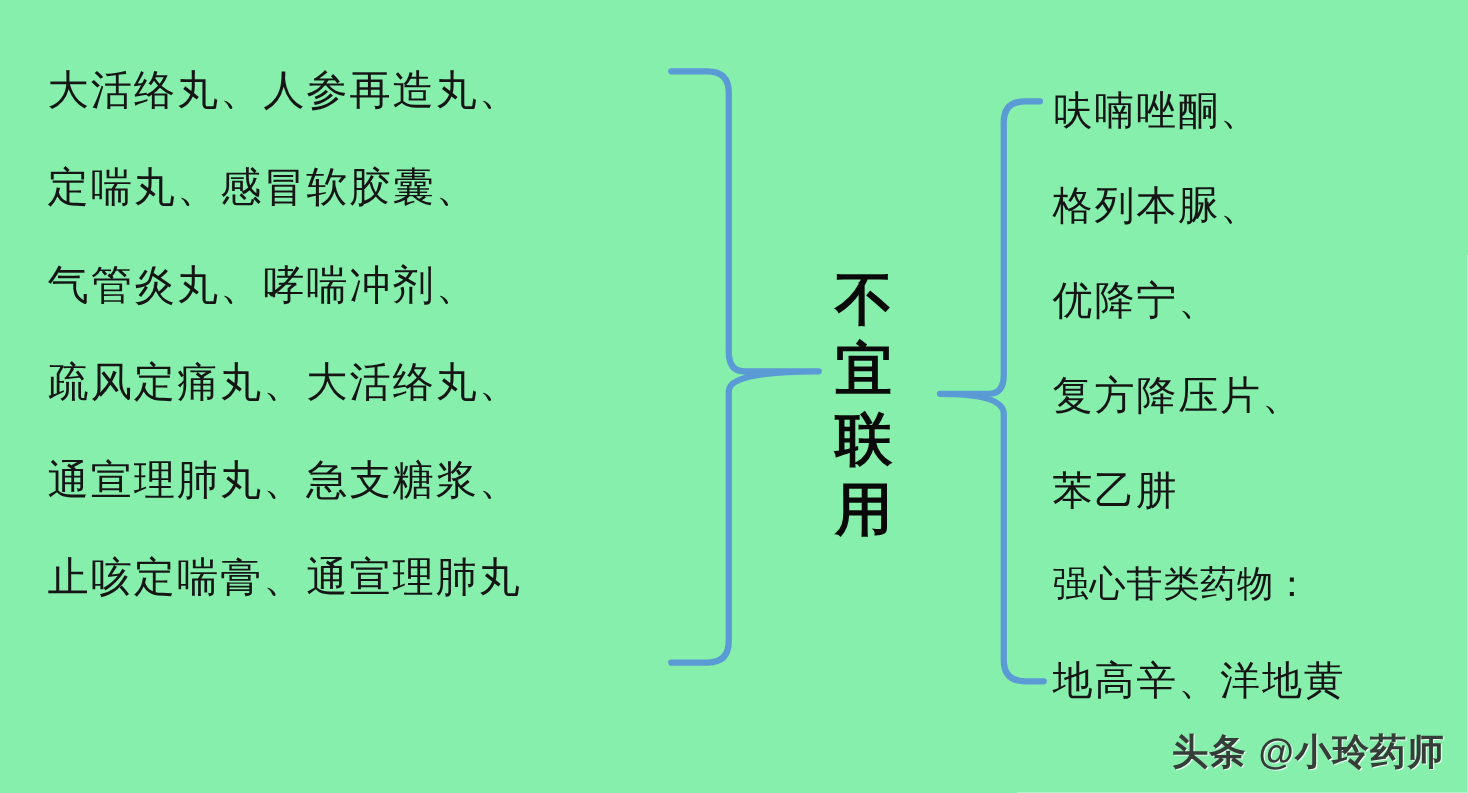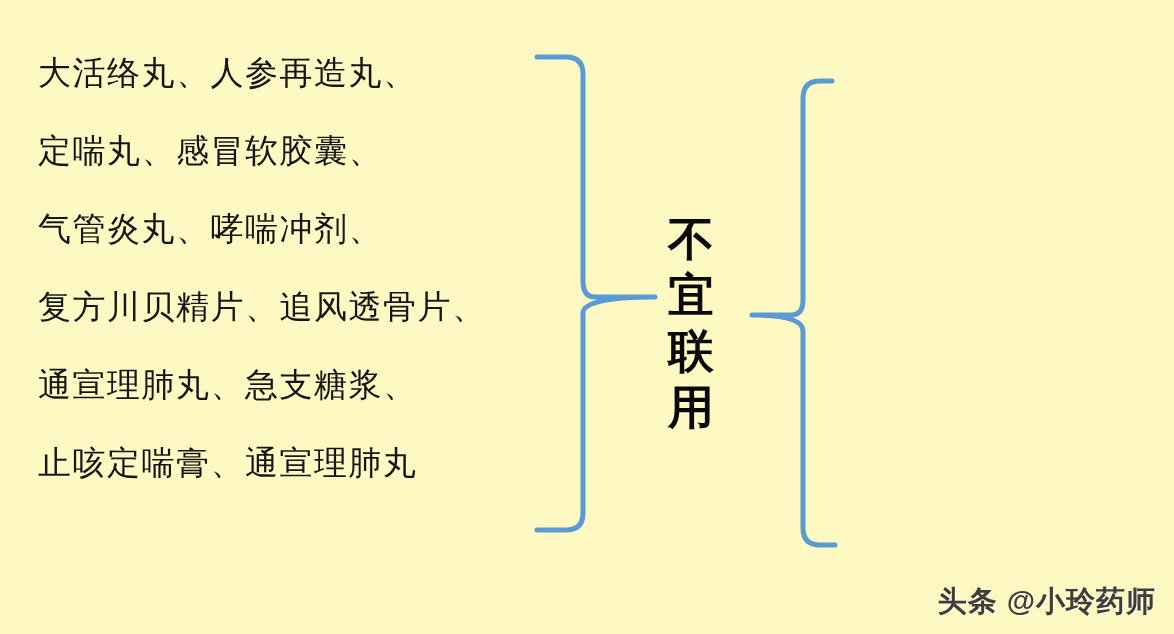--- a/index.html
+++ b/index.html
@@ -10,21 +10,21 @@
     width: 1174px;
     height: 634px;
     background: #fbfafc;
     font-family: "Liberation Serif", "DejaVu Serif", serif;
     overflow: hidden;
   }
   #canvas {
     position: relative;
     width: 1174px;
     height: 634px;
-    background: #fef9c3;
+    background: #86efac;
   }
 
   
   #brackets {
     position: absolute;
     left: 0;
     top: 0;
     width: 1174px;
     height: 634px;
     pointer-events: none;
@@ -107,28 +107,37 @@
 
     <path d="M 537 57 L 566 57 Q 583 57 583 74 L 583 281 Q 583 297 595 297 L 655 297 Q 583 297 583 313 L 583 513 Q 583 530 566 530 L 537 530" fill="none" stroke="#5b9bd5" stroke-width="5" stroke-linecap="round" stroke-linejoin="round"></path>
 
     <path d="M 832 81 L 820 81 Q 803 81 803 98 L 803 300 Q 803 315 791 315 L 752 315 Q 803 315 803 331 L 803 528 Q 803 545 820 545 L 835 545" fill="none" stroke="#5b9bd5" stroke-width="5" stroke-linecap="round" stroke-linejoin="round"></path>
   </svg>
 
   <div class="left-col">
     <div class="line">大活络丸、人参再造丸、</div>
     <div class="line">定喘丸、感冒软胶囊、</div>
     <div class="line">气管炎丸、哮喘冲剂、</div>
-    <div class="line">复方川贝精片、追风透骨片、</div>
+    <div class="line">疏风定痛丸、大活络丸、</div>
     <div class="line">通宣理肺丸、急支糖浆、</div>
     <div class="line">止咳定喘膏、通宣理肺丸</div>
   </div>
 
   <div class="center-label">
     <span class="ch">不</span>
     <span class="ch">宜</span>
     <span class="ch">联</span>
     <span class="ch">用</span>
   </div>
 
+  <div class="right-col">
+    <div class="line">呋喃唑酮、</div>
+    <div class="line">格列本脲、</div>
+    <div class="line">优降宁、</div>
+    <div class="line">复方降压片、</div>
+    <div class="line">苯乙肼</div>
+    <div class="line small">强心苷类药物：</div>
+    <div class="line">地高辛、洋地黄</div>
+  </div>
 
   <div class="watermark">头条 @小玲药师</div>
 
 </div>
 
 </body></html>

